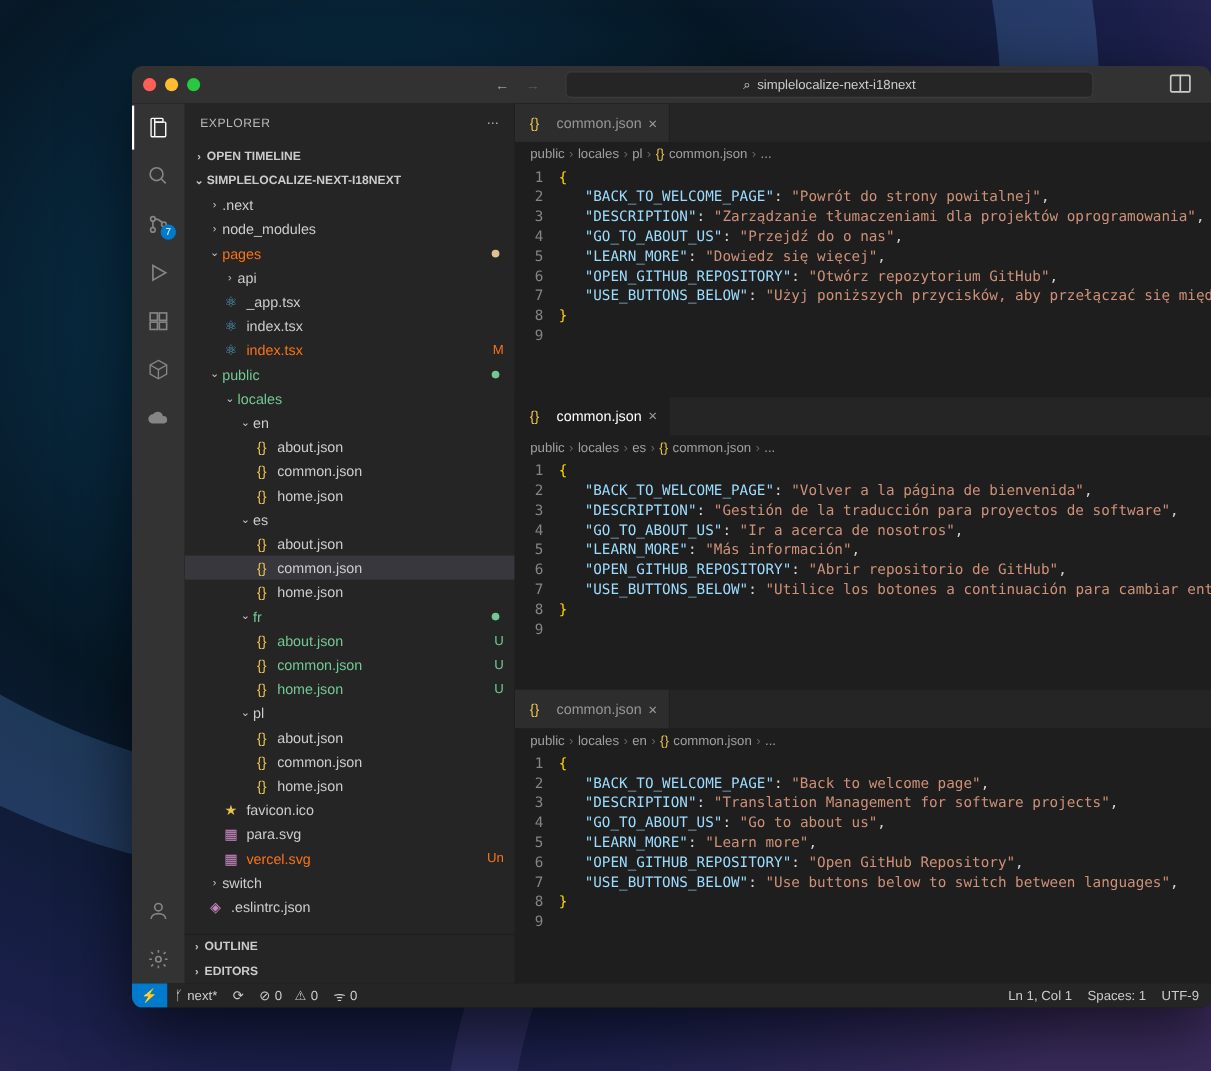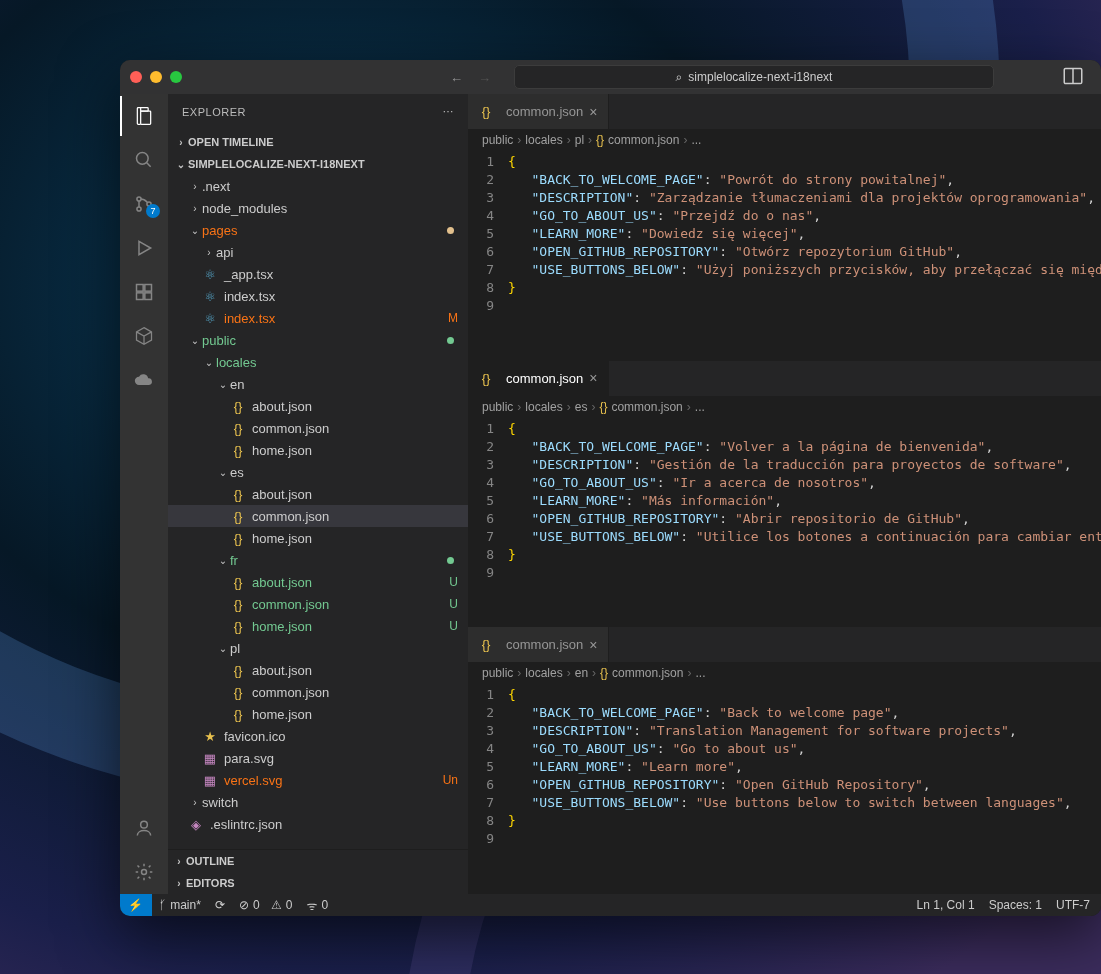--- a/index.html
+++ b/index.html
@@ -619,27 +619,27 @@
         </div>
     </div>
   </div>
 
   <div class="statusbar">
     <div class="sb-remote">
         <span>⚡</span>
       </div>
     <div class="sb-item">
         <span>ᚶ</span>
-        <span>main*</span>
+        <span>next*</span>
       </div>
     <div class="sb-item">⟳</div>
     <div class="sb-item"><span>⊘</span><span>0</span>&nbsp;<span>⚠</span><span>0</span></div>
     <div class="sb-item">
         <span>ᯤ</span>
         <span>0</span>
       </div>
     <div class="sb-right">
       <div class="sb-item">Ln 1, Col 1</div>
       <div class="sb-item">Spaces: 1</div>
-      <div class="sb-item">UTF-7</div>
+      <div class="sb-item">UTF-9</div>
     </div>
   </div>
 </div>
 
 </body></html>

